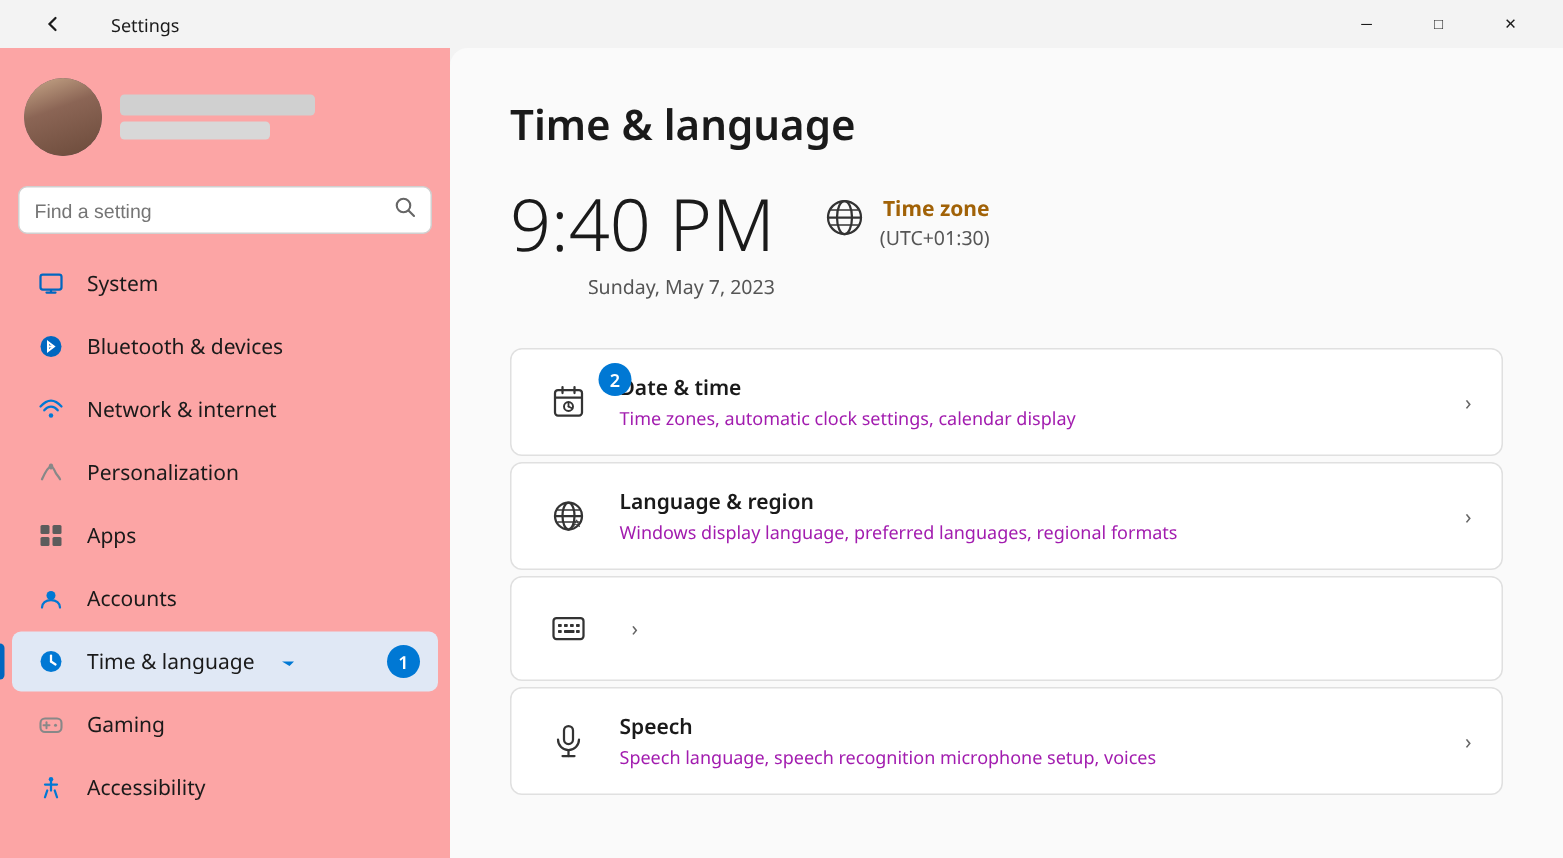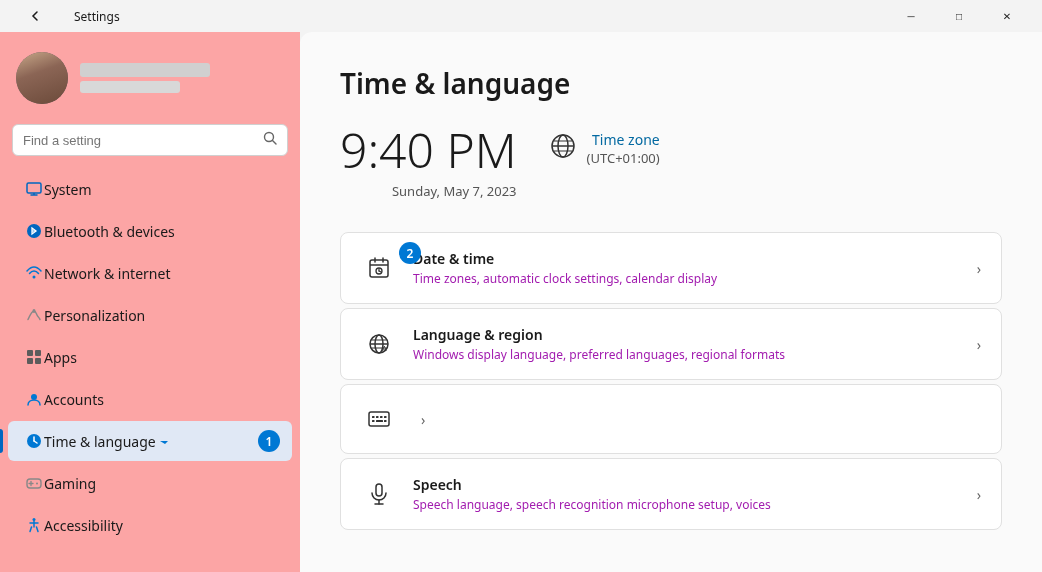--- a/index.html
+++ b/index.html
@@ -133,20 +133,21 @@
     }
     .search-icon {
       color: #666;
       font-size: 13px;
     }
 
     .nav-item {
       display: flex;
       align-items: center;
       padding: 10px 16px;
+      gap: 14px;
       cursor: pointer;
       border-radius: 6px;
       margin: 1px 8px;
       font-size: 14px;
       color: #1a1a1a;
       position: relative;
     }
     .nav-item.active {
       background: #e0e8f5;
     }
@@ -227,22 +228,22 @@
       padding-top: 4px;
     }
 
     .timezone-icon {
       font-size: 22px;
       color: #333;
     }
 
     .timezone-label {
       font-size: 14px;
-      font-weight: 400;
-      color: #0369a1;
+      font-weight: 700;
+      color: #a16207;
     }
 
     .timezone-value {
       font-size: 13px;
       color: #555;
     }
 
     
     .settings-card {
       background: white;
@@ -484,21 +485,21 @@
           <svg width="28" height="28" viewBox="0 0 28 28" fill="none">
             <circle cx="14" cy="14" r="11" stroke="#333" stroke-width="1.5"></circle>
             <ellipse cx="14" cy="14" rx="5" ry="11" stroke="#333" stroke-width="1.5"></ellipse>
             <line x1="3" y1="14" x2="25" y2="14" stroke="#333" stroke-width="1.5"></line>
             <line x1="5" y1="9" x2="23" y2="9" stroke="#333" stroke-width="1"></line>
             <line x1="5" y1="19" x2="23" y2="19" stroke="#333" stroke-width="1"></line>
           </svg>
         </span>
         <div>
           <div class="timezone-label">Time zone</div>
-          <div class="timezone-value">(UTC+01:00)</div>
+          <div class="timezone-value">(UTC+01:30)</div>
         </div>
       </div>
     </div>
 
     <div class="settings-card">
       <div class="card-icon-wrapper">
         <div class="card-icon">
           <svg width="24" height="24" viewBox="0 0 24 24" fill="none">
             <rect x="3" y="4" width="18" height="17" rx="2" stroke="#333" stroke-width="1.5"></rect>
             <line x1="3" y1="9" x2="21" y2="9" stroke="#333" stroke-width="1.5"></line>

